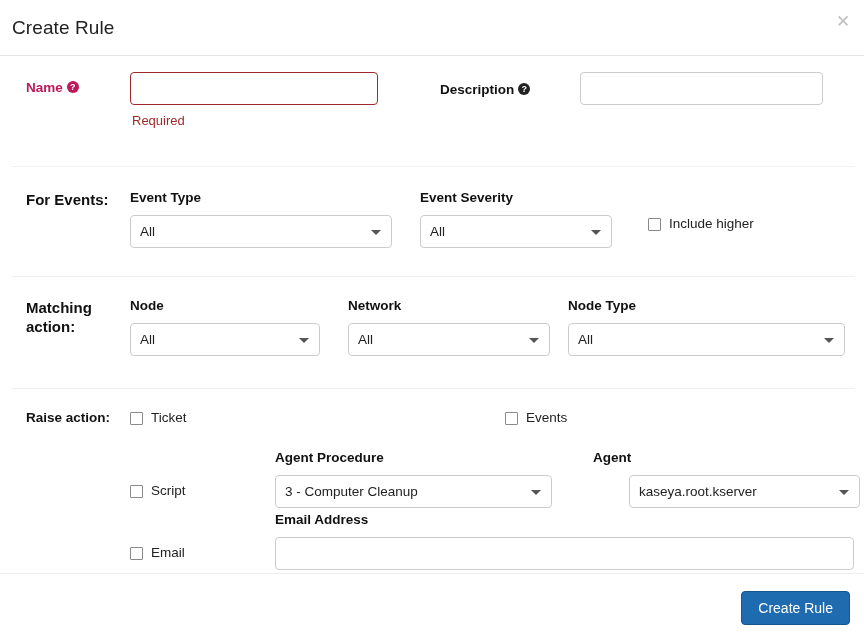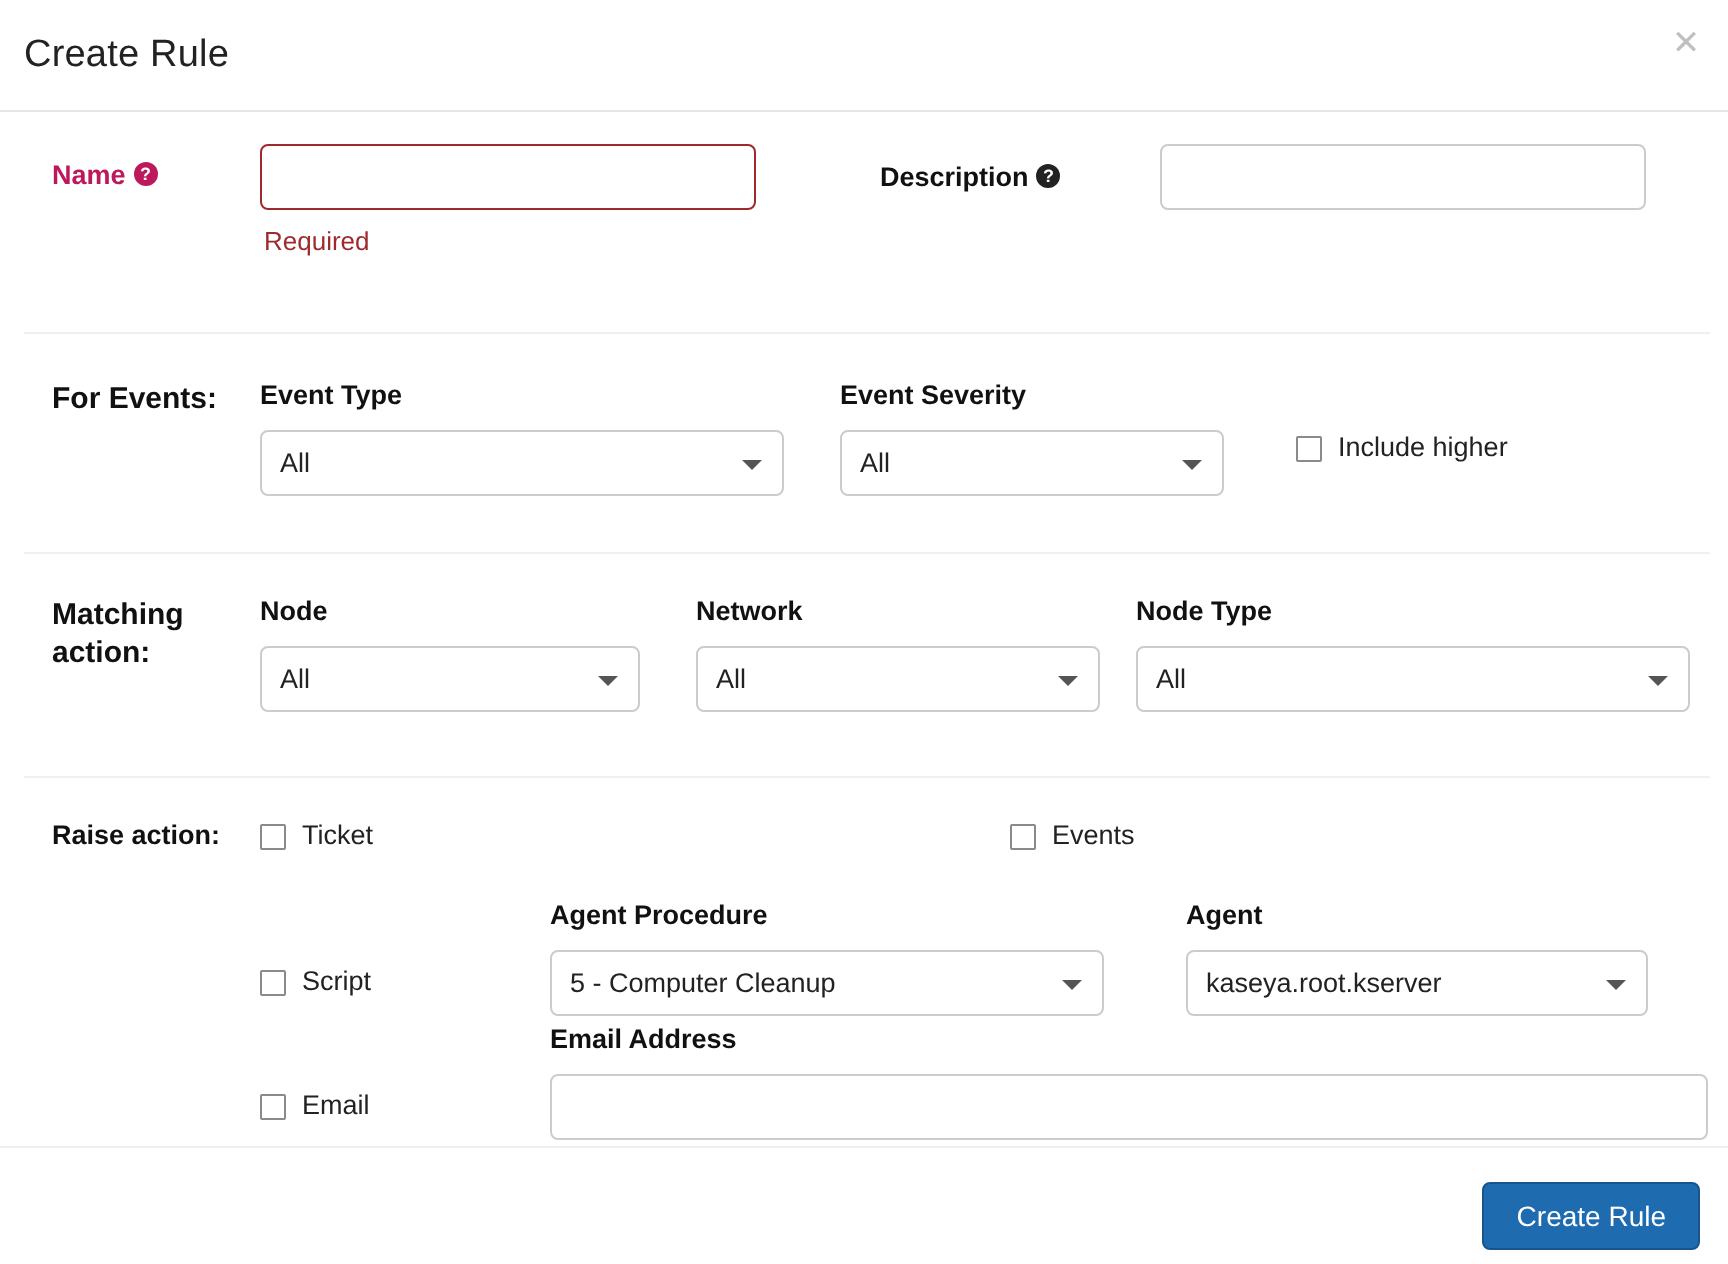--- a/index.html
+++ b/index.html
@@ -270,21 +270,21 @@
   .cb-col-left { width: 145px; flex: 0 0 145px; }
   .cb-col-right { width: 120px; flex: 0 0 120px; }
 
   .r1 { height: 36px; align-items: flex-start; }
   .r2 { height: 62px; align-items: flex-end; }
   .r3 { height: 62px; align-items: flex-end; }
 
   .proc-col { width: 290px; flex: 0 0 290px; }
   .proc-select { width: 277px; }
   .agent-col { width: 290px; flex: 0 0 290px; margin-left: 28px; }
-  .agent-select { width: 231px; }
+  .agent-select { width: 231px; margin-left: 36px; }
   .email-col { width: 580px; flex: 0 0 580px; }
   .email-input { width: 579px; }
 
   
   .dialog-footer {
     flex: 0 0 68px;
     border-top: 1px solid #eeeeee;
     display: flex;
     align-items: center;
     justify-content: flex-end;
@@ -410,21 +410,21 @@
           <div class="raise-gutter"></div>
           <div class="cb-col-left" style="padding-bottom:9px;">
             <label class="checkbox-wrap">
               <span class="checkbox-box"></span>
               <span class="checkbox-label">Script</span>
             </label>
           </div>
           <div class="proc-col">
             <span class="field-label">Agent Procedure</span>
             <div class="select proc-select">
-              <span>5 - Computer Cleanup</span>
+              <span>3 - Computer Cleanup</span>
               <span class="caret"></span>
             </div>
           </div>
           <div class="agent-col">
             <span class="field-label">Agent</span>
             <div class="select agent-select">
               <span>kaseya.root.kserver</span>
               <span class="caret"></span>
             </div>
           </div>

